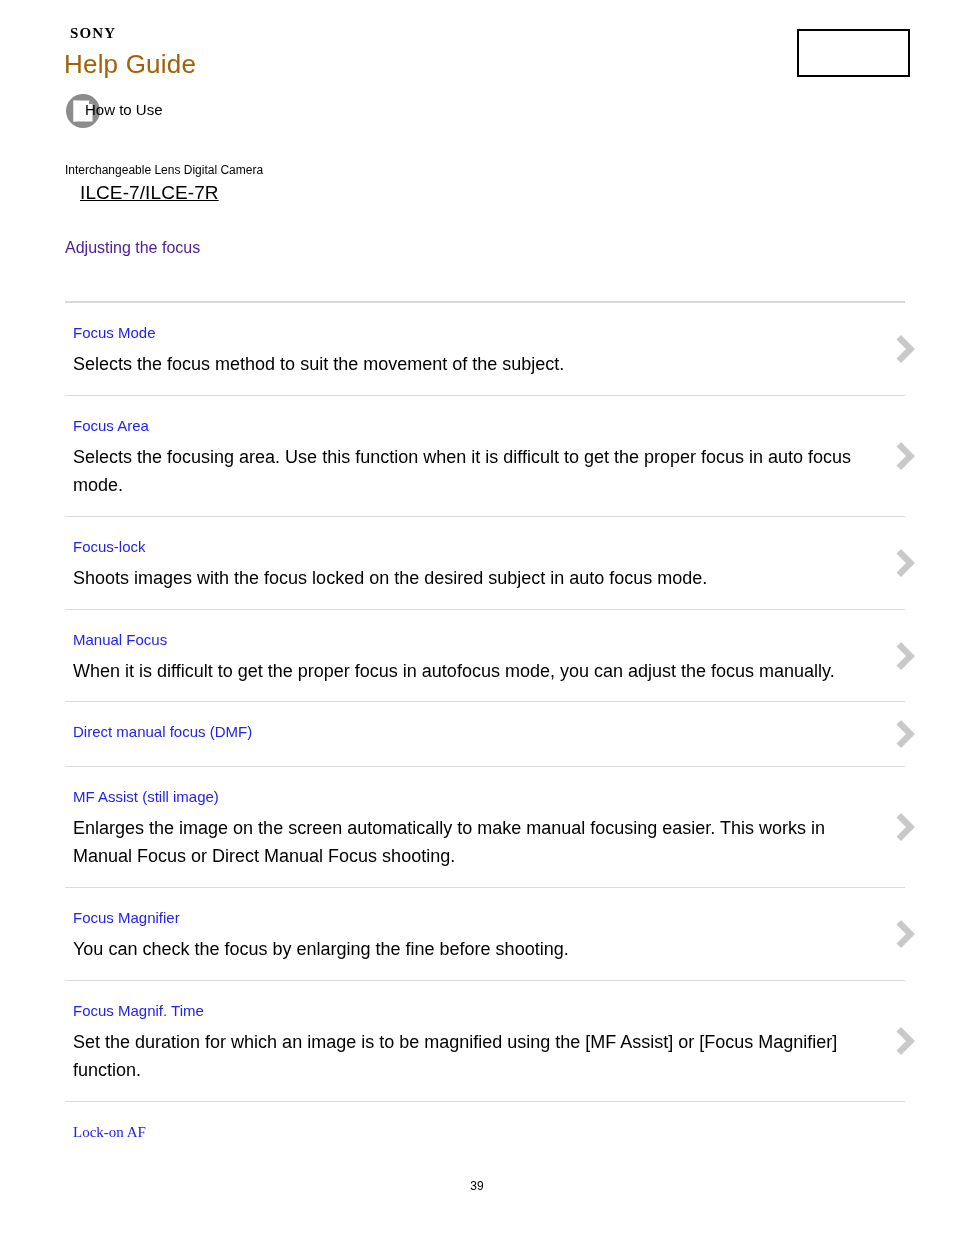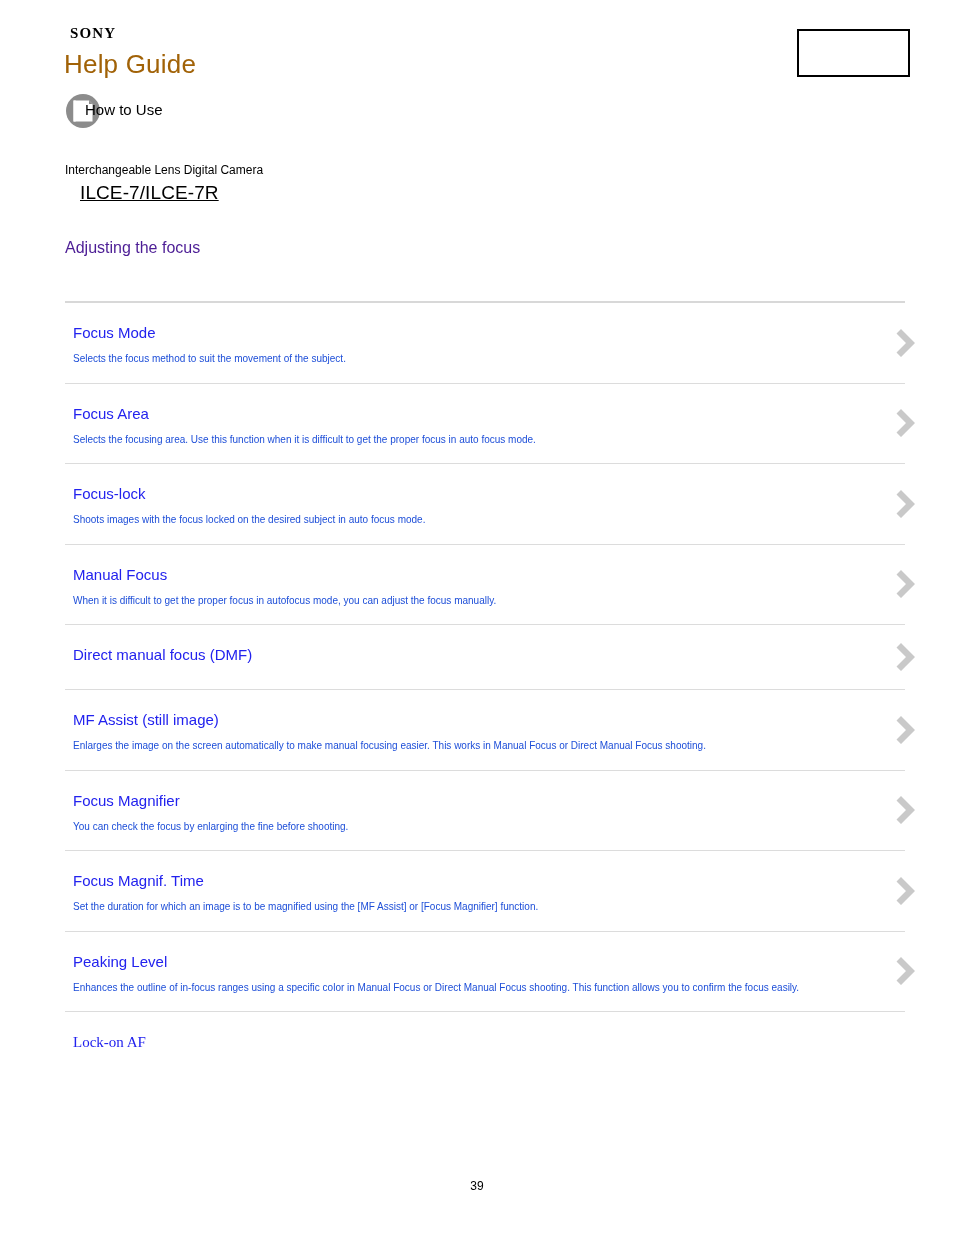--- a/index.html
+++ b/index.html
@@ -138,22 +138,22 @@
     display: block;
     font-size: 15px;
     color: #2222ee;
     text-decoration: none;
     line-height: 1.2;
     margin-bottom: 9px;
     width: fit-content;
   }
   .toc-desc {
     display: block;
-    font-size: 10px;
-    color: #1d4ed8;
+    font-size: 18px;
+    color: #000000;
     line-height: 1.55;
     max-width: 812px;
     padding-right: 2px;
   }
   .chevron {
     position: absolute;
     right: -18px;
     top: 50%;
     transform: translateY(-50%);
     width: 30px;
@@ -254,27 +254,20 @@
             <path d="M8 6 L22 20 L8 34 L3.5 29.5 L13 20 L3.5 10.5 Z" fill="#c9c9c9"></path>
           </svg>
         </div>
         <div class="toc-item">
           <a class="toc-link" href="#">Focus Magnif. Time</a>
           <span class="toc-desc">Set the duration for which an image is to be magnified using the [MF Assist] or [Focus Magnifier] function.</span>
           <svg class="chevron" viewBox="0 0 30 40">
             <path d="M8 6 L22 20 L8 34 L3.5 29.5 L13 20 L3.5 10.5 Z" fill="#c9c9c9"></path>
           </svg>
         </div>
-        <div class="toc-item">
-          <a class="toc-link" href="#">Peaking Level</a>
-          <span class="toc-desc">Enhances the outline of in-focus ranges using a specific color in Manual Focus or Direct Manual Focus shooting. This function allows you to confirm the focus easily.</span>
-          <svg class="chevron" viewBox="0 0 30 40">
-            <path d="M8 6 L22 20 L8 34 L3.5 29.5 L13 20 L3.5 10.5 Z" fill="#c9c9c9"></path>
-          </svg>
-        </div>
         <div class="toc-item no-desc">
           <a class="toc-link" href="#">Lock-on AF</a>
         </div>
       </div>
   </div>
 
   <div class="page-number">39</div>
 </div>
 
 </body></html>

